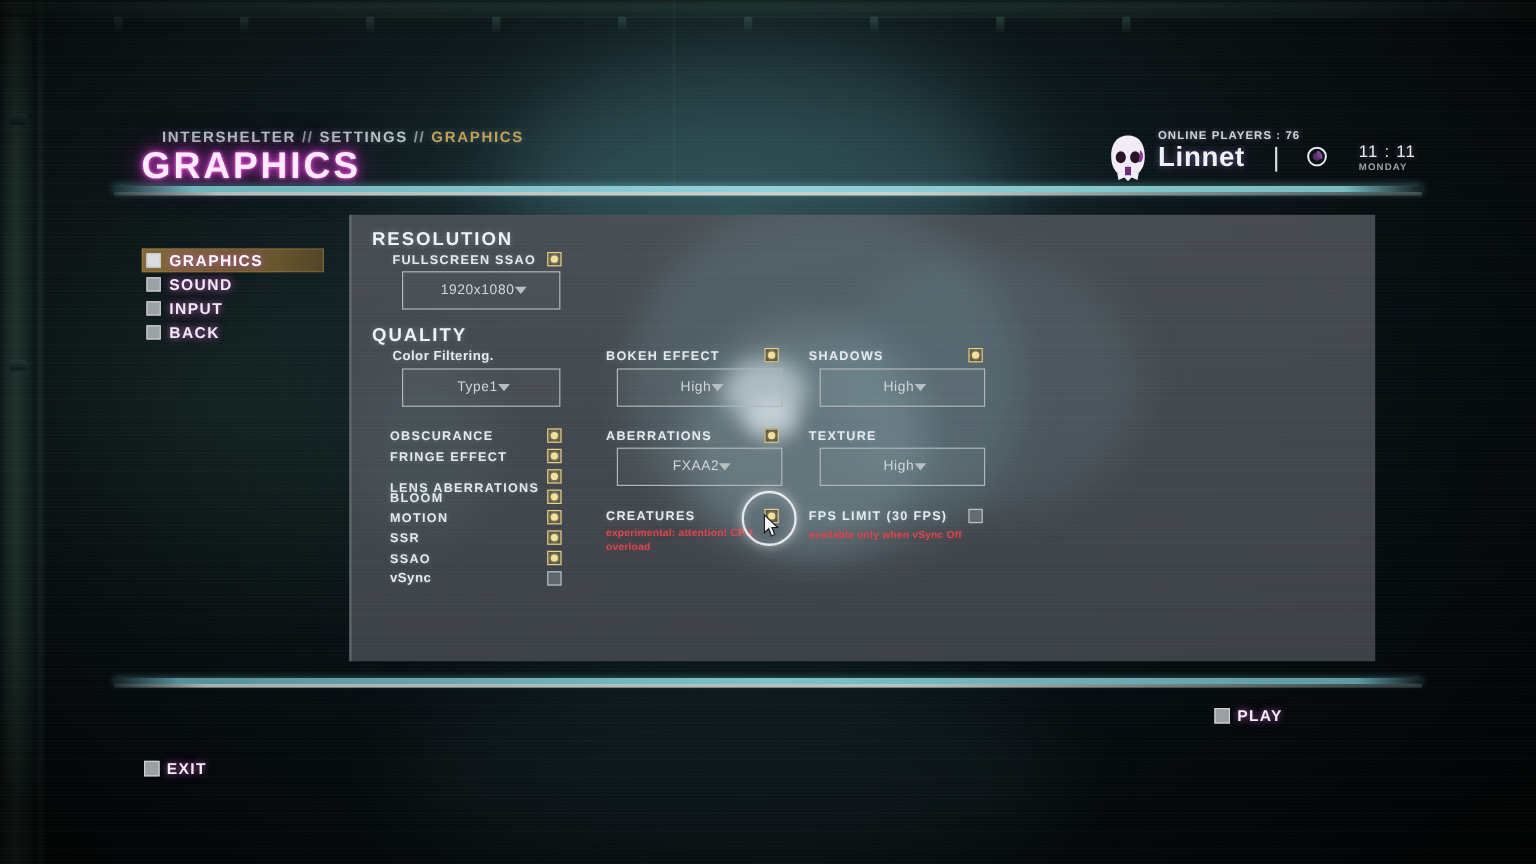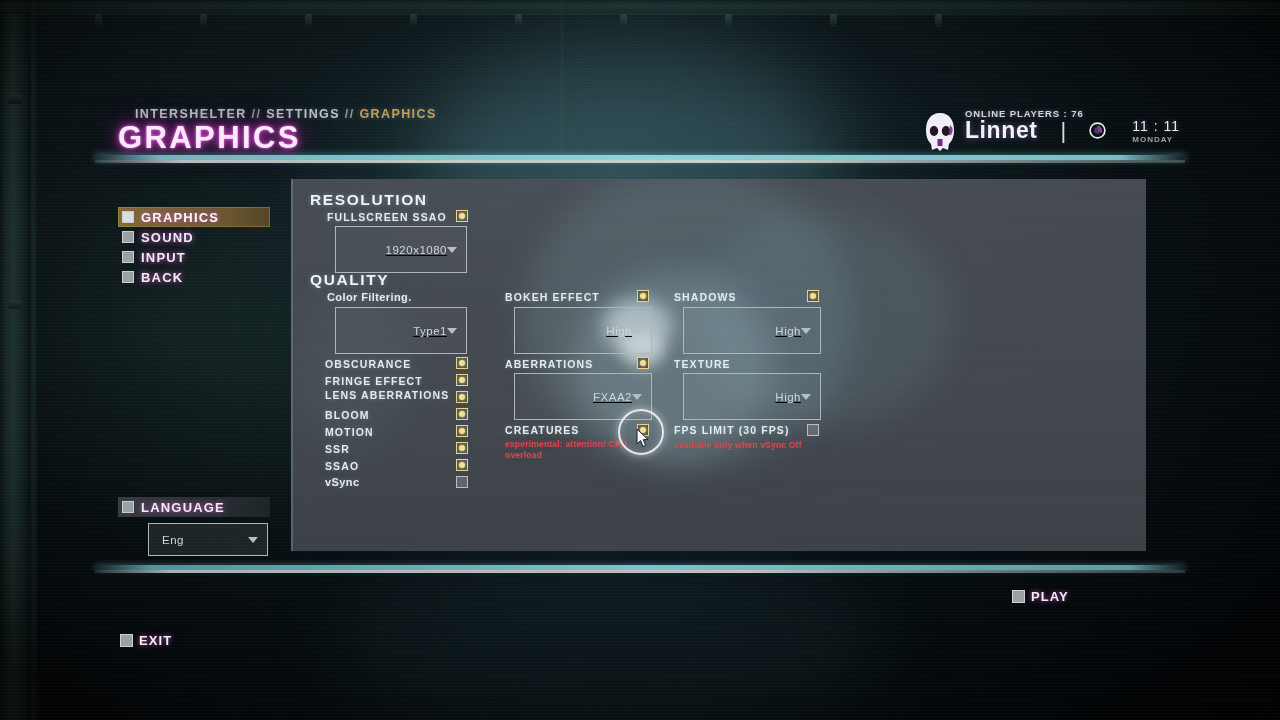--- a/index.html
+++ b/index.html
@@ -119,22 +119,22 @@
     text-shadow:0 0 4px rgba(190,215,225,.3); white-space:nowrap; }
   .fld-label.mixed{ font-weight:700; letter-spacing:.4px; font-size:11px; }
 
   .chk{ position:absolute; width:12px; height:12px; border:1px solid #cdd3d6; background:rgba(120,128,134,.55);
     display:flex; align-items:center; justify-content:center; }
   .chk.on{ border-color:#e8d08a; background:#4c4e42; }
   .chk.on::after{ content:""; width:6px; height:6px; border-radius:50%;
     background:#f2e09a; box-shadow:0 0 4px rgba(242,220,150,.9); }
   .chk.off{ background:rgba(128,134,140,.5); border-color:#b9c0c4; }
 
-  .dd{ position:absolute; height:47px; border:1px solid #aeb6ba; background:rgba(255,255,255,.03);
-    display:flex; align-items:center; justify-content:flex-end; padding:0 9px 0 13px;text-decoration:underline; }
+  .dd{ position:absolute; height:32px; border:1px solid #aeb6ba; background:rgba(255,255,255,.03);
+    display:flex; align-items:center; justify-content:center; padding:0 9px 0 13px; }
   .dd-val{ font-size:11.5px; letter-spacing:.5px; color:#cfd6da; }
 
   .warn{ position:absolute; font-size:8.5px; font-weight:700; line-height:1.25; color:#d8484f;
     letter-spacing:.2px; text-shadow:0 0 4px rgba(200,50,55,.4); }
 
   
   .click-ring{ position:absolute; width:46px; height:46px; border-radius:50%;
     border:2px solid rgba(240,244,248,.92); box-shadow:0 0 9px rgba(255,255,255,.5), inset 0 0 9px rgba(255,255,255,.25); }
   .cursor{ position:absolute; width:0;height:0; }
 
@@ -223,30 +223,20 @@
     <div class="menu-row">
       <span class="mi-box"></span>
       <span class="mi-label">INPUT</span>
     </div>
     <div class="menu-row">
       <span class="mi-box"></span>
       <span class="mi-label">BACK</span>
     </div>
   </div>
 
-  <div class="lang-block">
-    <div class="lang-head">
-      <span class="mi-box"></span>
-      <span class="mi-label">LANGUAGE</span>
-    </div>
-    <div class="lang-select">
-      <span class="sel-val">Eng</span>
-      <span class="caret"></span>
-    </div>
-  </div>
 
   <div class="panel">
     <div class="panel-inner">
 
       <div class="panel-neb" style="left:230px;top:-10px;width:330px;height:300px;background:rgba(150,200,215,.15);"></div>
       <div class="panel-neb" style="left:280px;top:90px;width:200px;height:190px;background:rgba(190,225,235,.20);"></div>
       <div class="panel-neb" style="left:310px;top:120px;width:70px;height:55px;background:rgba(228,242,248,.55);filter:blur(9px);"></div>
       <div class="panel-neb" style="left:328px;top:155px;width:44px;height:34px;background:rgba(235,246,250,.5);filter:blur(7px);"></div>
       <div class="panel-neb" style="left:400px;top:30px;width:260px;height:220px;background:rgba(130,180,198,.12);"></div>
       <div class="panel-neb" style="left:0px;top:110px;width:120px;height:160px;background:rgba(120,165,180,.08);"></div>
@@ -265,21 +255,21 @@
         <span class="dd-val">Type1</span>
         <span class="caret"></span>
       </div>
 
       <div class="fld-label" style="left:32px;top:179px;">OBSCURANCE</div>
       <div class="chk on" style="left:163px;top:178px;"></div>
 
       <div class="fld-label" style="left:32px;top:196px;">FRINGE EFFECT</div>
       <div class="chk on" style="left:163px;top:195px;"></div>
 
-      <div class="fld-label" style="left:32px;top:210px;">LENS ABERRATIONS</div>
+      <div class="fld-label" style="left:32px;top:222px;">LENS ABERRATIONS</div>
       <div class="chk on" style="left:163px;top:212px;"></div>
 
       <div class="fld-label" style="left:32px;top:230px;">BLOOM</div>
       <div class="chk on" style="left:163px;top:229px;"></div>
 
       <div class="fld-label" style="left:32px;top:247px;">MOTION</div>
       <div class="chk on" style="left:163px;top:246px;"></div>
 
       <div class="fld-label" style="left:32px;top:264px;">SSR</div>
       <div class="chk on" style="left:163px;top:263px;"></div>

